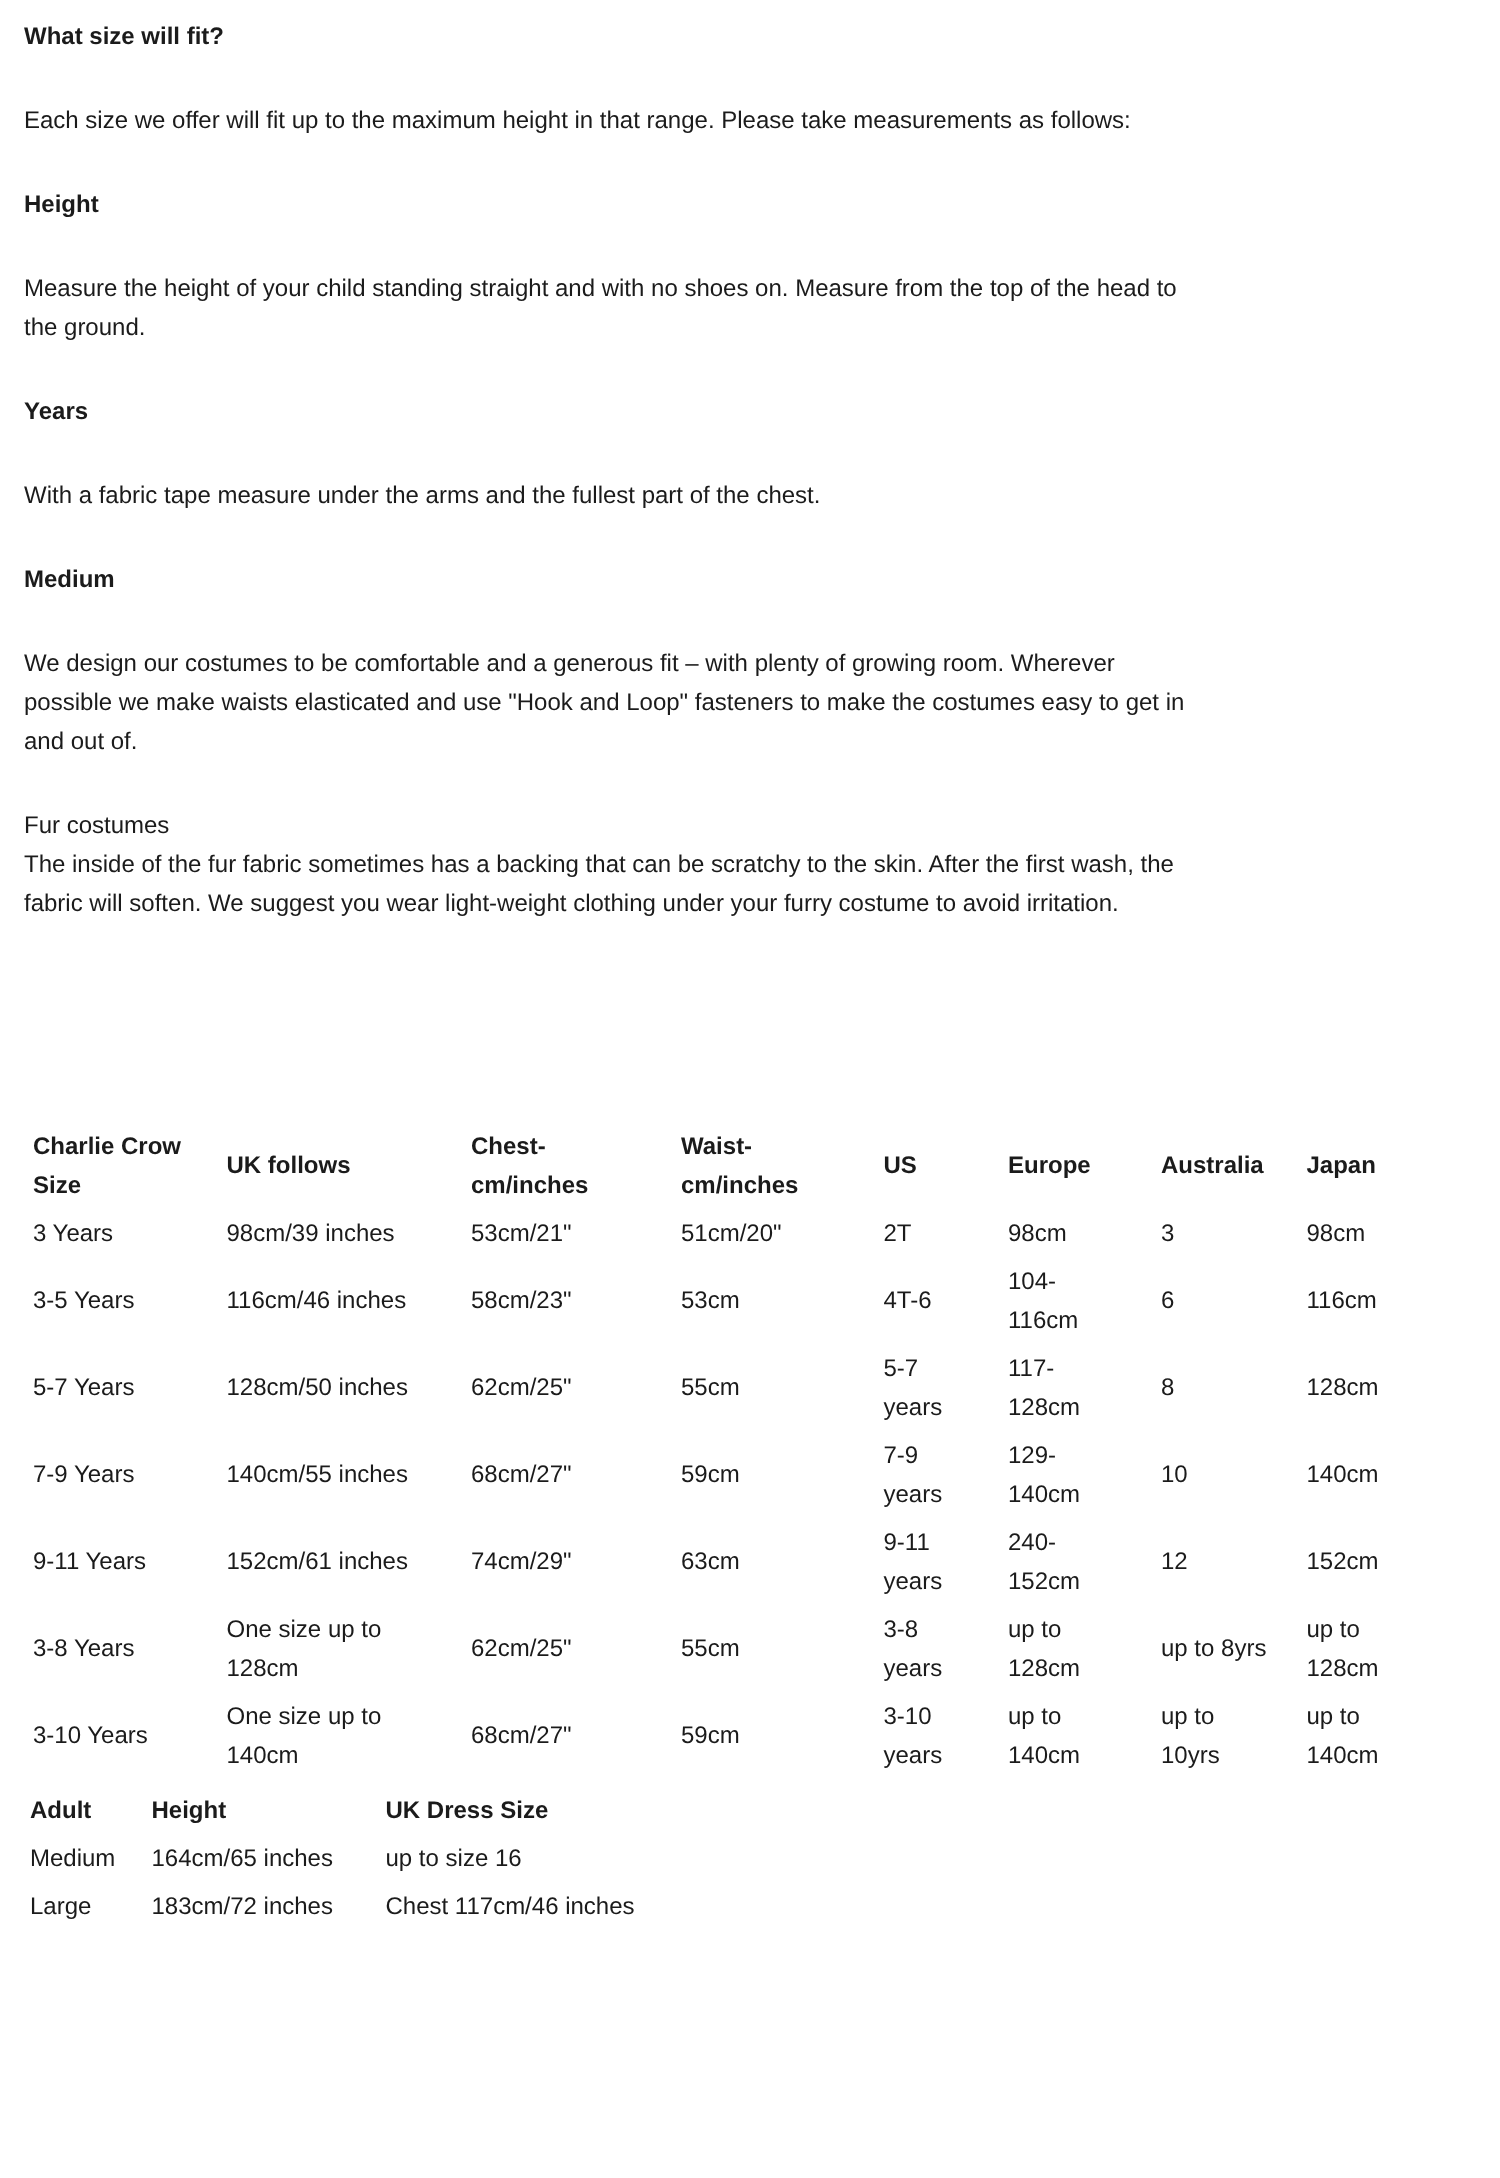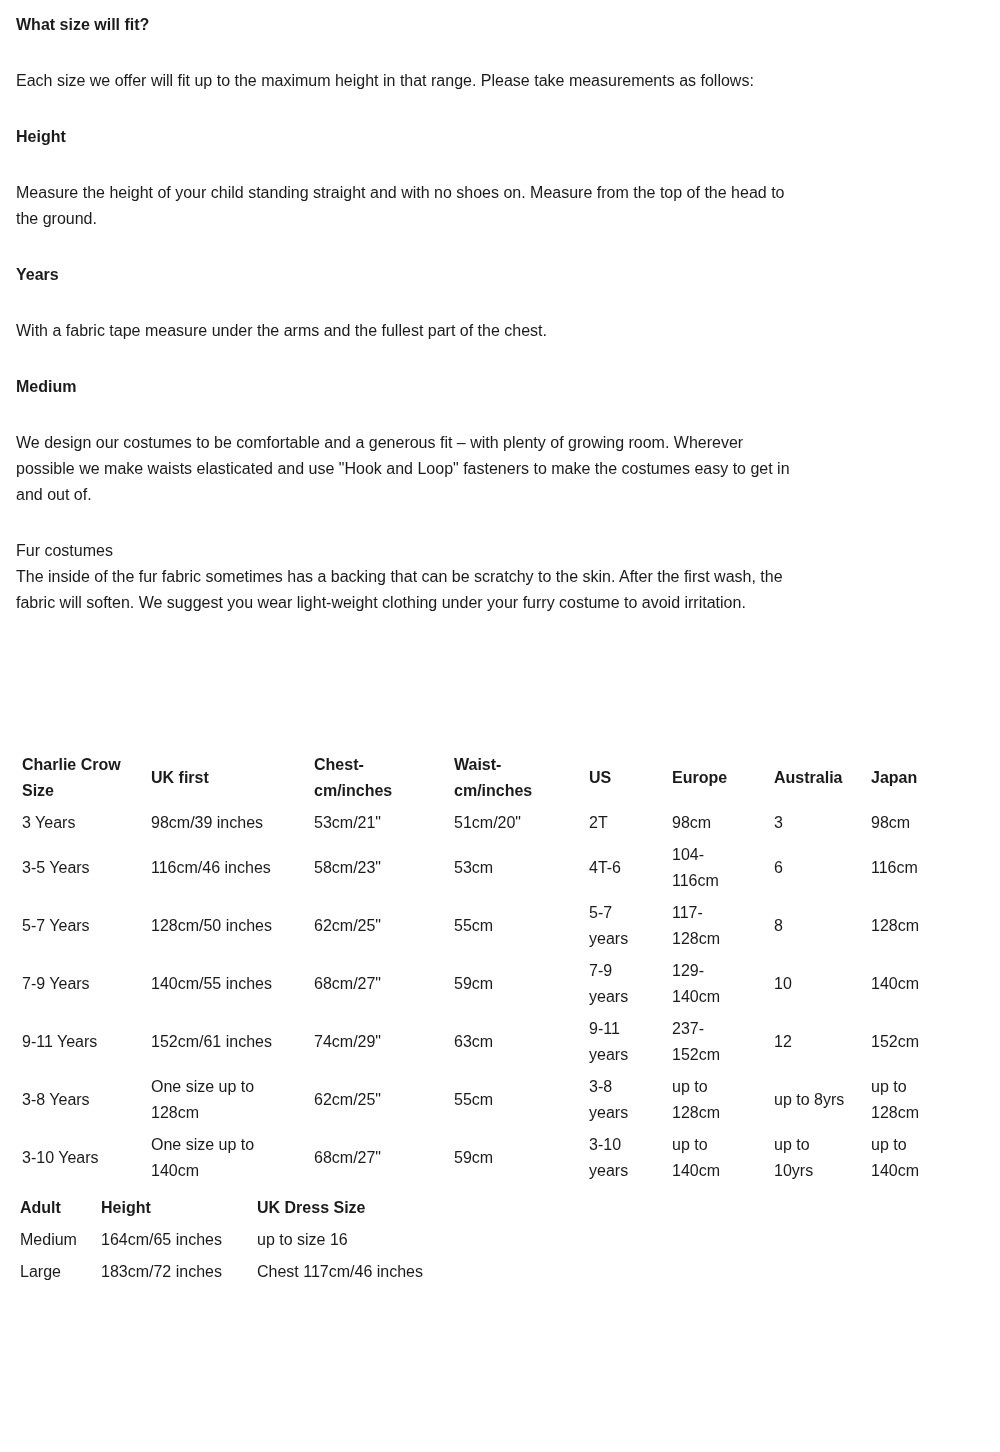--- a/index.html
+++ b/index.html
@@ -86,21 +86,21 @@
         <col style="width:135px">
       <col style="width:83px">
         <col style="width:102px">
         <col style="width:97px">
         <col style="width:123px">
     </colgroup>
     <thead>
       <tr>
         <th>Charlie Crow
 Size</th>
-        <th>UK first</th>
+        <th>UK follows</th>
         <th>Chest-
 cm/inches</th>
         <th>Waist-
 cm/inches</th>
         <th>US</th>
         <th>Europe</th>
         <th>Australia</th>
         <th>Japan</th>
       </tr>
     </thead>
@@ -150,21 +150,21 @@
         <td>10</td>
         <td>140cm</td>
       </tr>
       <tr>
         <td>9-11 Years</td>
         <td>152cm/61 inches</td>
         <td>74cm/29"</td>
         <td>63cm</td>
         <td>9-11
 years</td>
-        <td>237-
+        <td>240-
 152cm</td>
         <td>12</td>
         <td>152cm</td>
       </tr>
       <tr>
         <td>3-8 Years</td>
         <td>One size up to
 128cm</td>
         <td>62cm/25"</td>
         <td>55cm</td>

